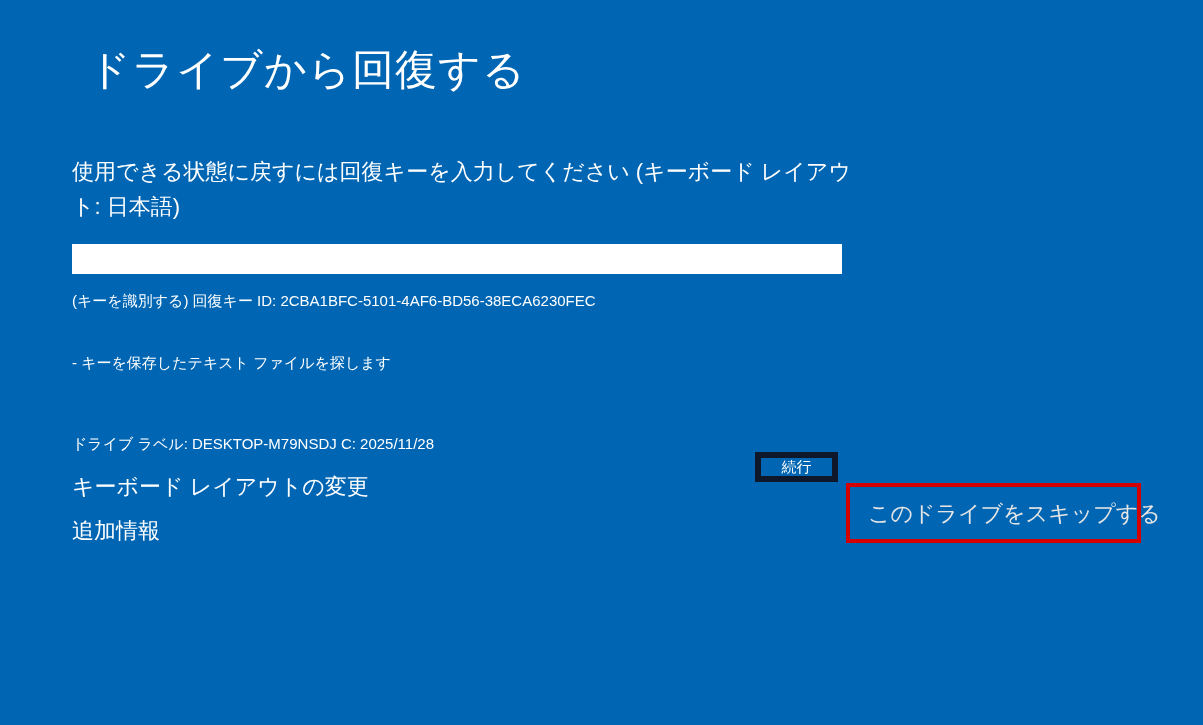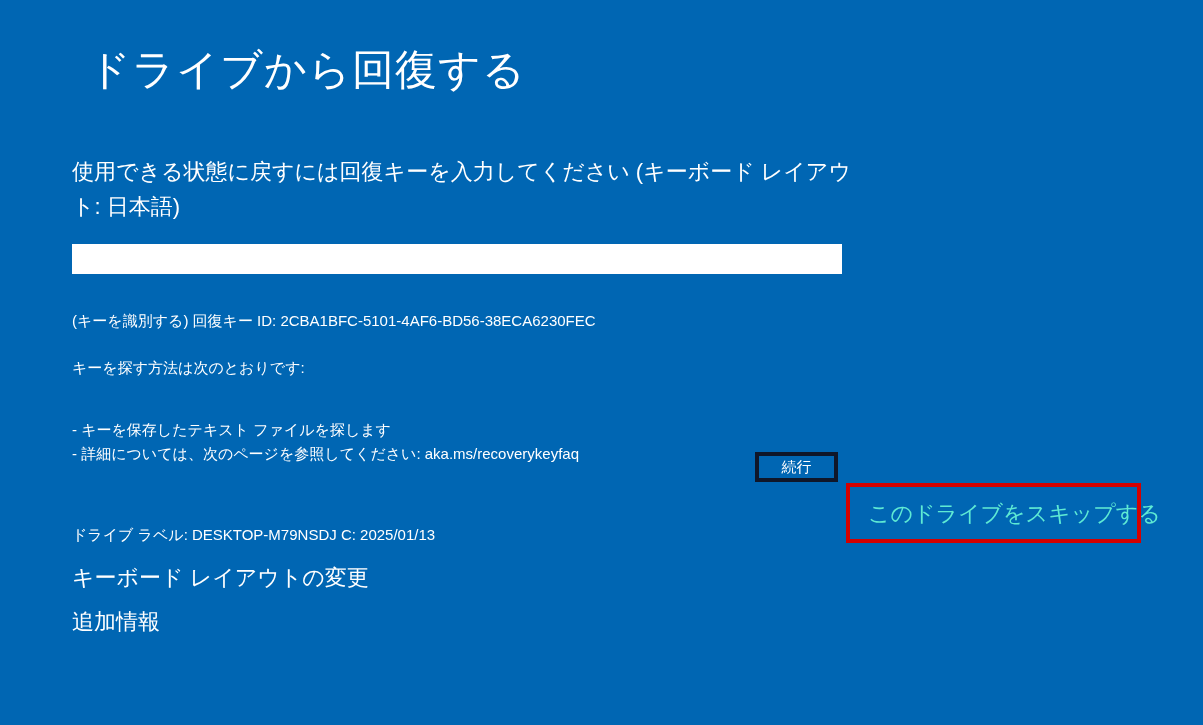--- a/index.html
+++ b/index.html
@@ -38,21 +38,21 @@
       width: 770px;
       height: 30px;
       background-color: #ffffff;
       border: none;
       color: #000000;
       font-size: 16px;
       padding: 2px 6px;
       outline: none;
     }
     .key-id {
-      margin-top: 38px;
+      margin-top: 18px;
       font-size: 15px;
     }
     .find-key-text {
       margin-top: 28px;
       font-size: 15px;
     }
     .help-list {
       margin-top: 40px;
       font-size: 15px;
       line-height: 1.6;
@@ -61,33 +61,33 @@
       margin-top: 60px;
       font-size: 15px;
     }
     .continue-button {
       position: absolute;
       top: 452px;
       left: 755px;
       width: 83px;
       height: 30px;
       background-color: transparent;
-      border: 4px solid #0f172a;
+      border: 6px solid #0f172a;
       color: #ffffff;
       font-size: 15px;
       font-family: inherit;
       cursor: pointer;
       text-align: center;
     }
     .skip-link {
       position: absolute;
       top: 495px;
       left: 860px;
       font-size: 22px;
-      color: #5eead4;
+      color: #e5e5e5;
       cursor: pointer;
       padding: 4px 8px;
     }
     .skip-highlight {
       position: absolute;
       top: 483px;
       left: 846px;
       width: 295px;
       height: 60px;
       border: 4px solid #d40000;
@@ -107,28 +107,26 @@
 
 <h1 class="page-title">ドライブから回復する</h1>
 
 <div class="content">
   <div class="prompt-text">使用できる状態に戻すには回復キーを入力してください (キーボード レイアウト: 日本語)</div>
 
   <input type="text" class="key-input" autofocus="" value="" style="">
 
   <div class="key-id">(キーを識別する) 回復キー ID: 2CBA1BFC-5101-4AF6-BD56-38ECA6230FEC</div>
 
-  <div class="find-key-text">キーを探す方法は次のとおりです:</div>
 
   <div class="help-list">
     <div>- キーを保存したテキスト ファイルを探します</div>
-    <div>- 詳細については、次のページを参照してください: aka.ms/recoverykeyfaq</div>
   </div>
 
-  <div class="drive-label">ドライブ ラベル: DESKTOP-M79NSDJ C: 2025/01/13</div>
+  <div class="drive-label">ドライブ ラベル: DESKTOP-M79NSDJ C: 2025/11/28</div>
 
   <div class="link-row">キーボード レイアウトの変更</div>
   <div class="link-row second">追加情報</div>
 </div>
 
 <button class="continue-button">続行</button>
 
 <div class="skip-link">このドライブをスキップする</div>
 
 <div class="skip-highlight"></div>

